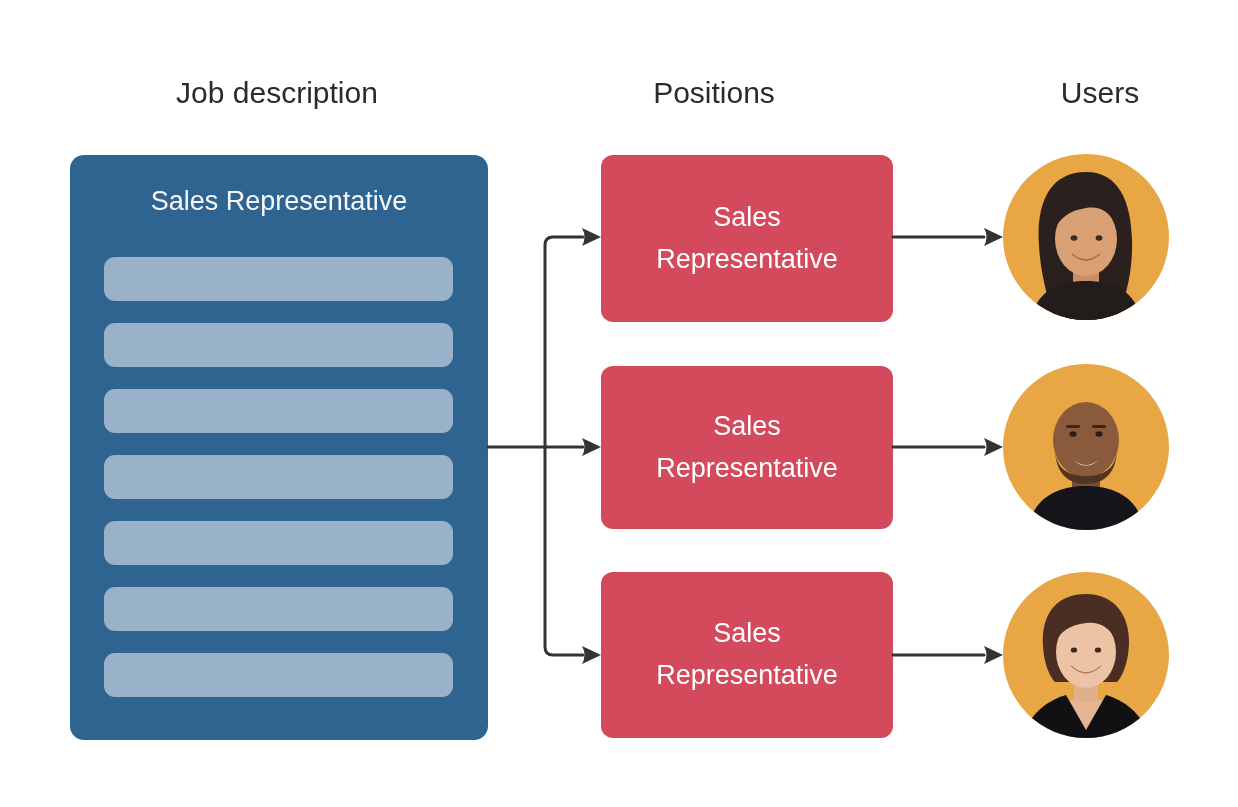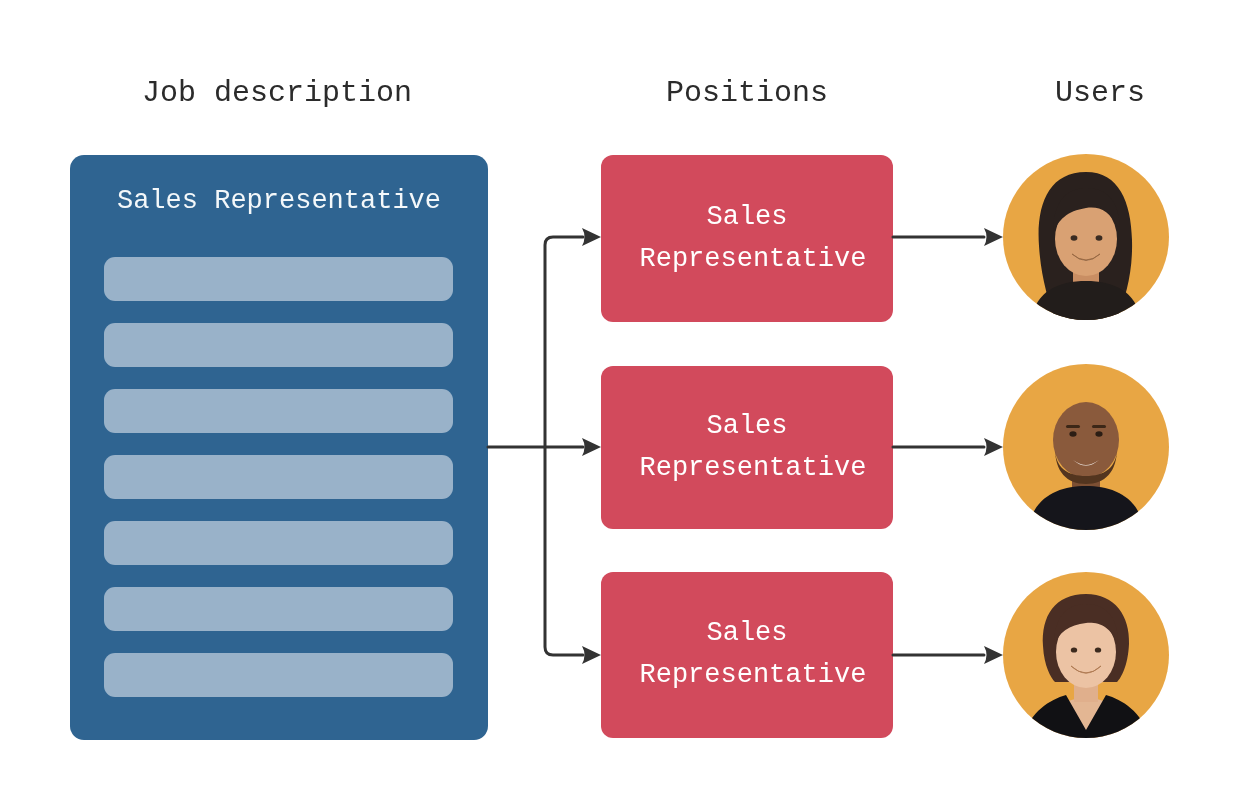--- a/index.html
+++ b/index.html
@@ -7,32 +7,31 @@
     padding: 0;
     background: #ffffff;
     font-family: "Liberation Sans", sans-serif;
   }
   .canvas {
     position: relative;
     width: 1238px;
     height: 807px;
     background: #ffffff;
     overflow: hidden;
-    font-family: Liberation Mono, monospace;
   }
   .col-heading {
     position: absolute;
     top: 76px;
     transform: translateX(-50%);
     font-size: 30px;
     color: #2b2b2b;
     white-space: nowrap;
   }
   #heading-job  { left: 277px; }
-  #heading-pos  { left: 747px; text-align: right; }
+  #heading-pos  { left: 714px; text-align: right; }
   #heading-usr  { left: 1100px; }
 
   .job-card {
     position: absolute;
     left: 70px;
     top: 155px;
     width: 418px;
     height: 585px;
     background: #2F6491;
     border-radius: 14px;

